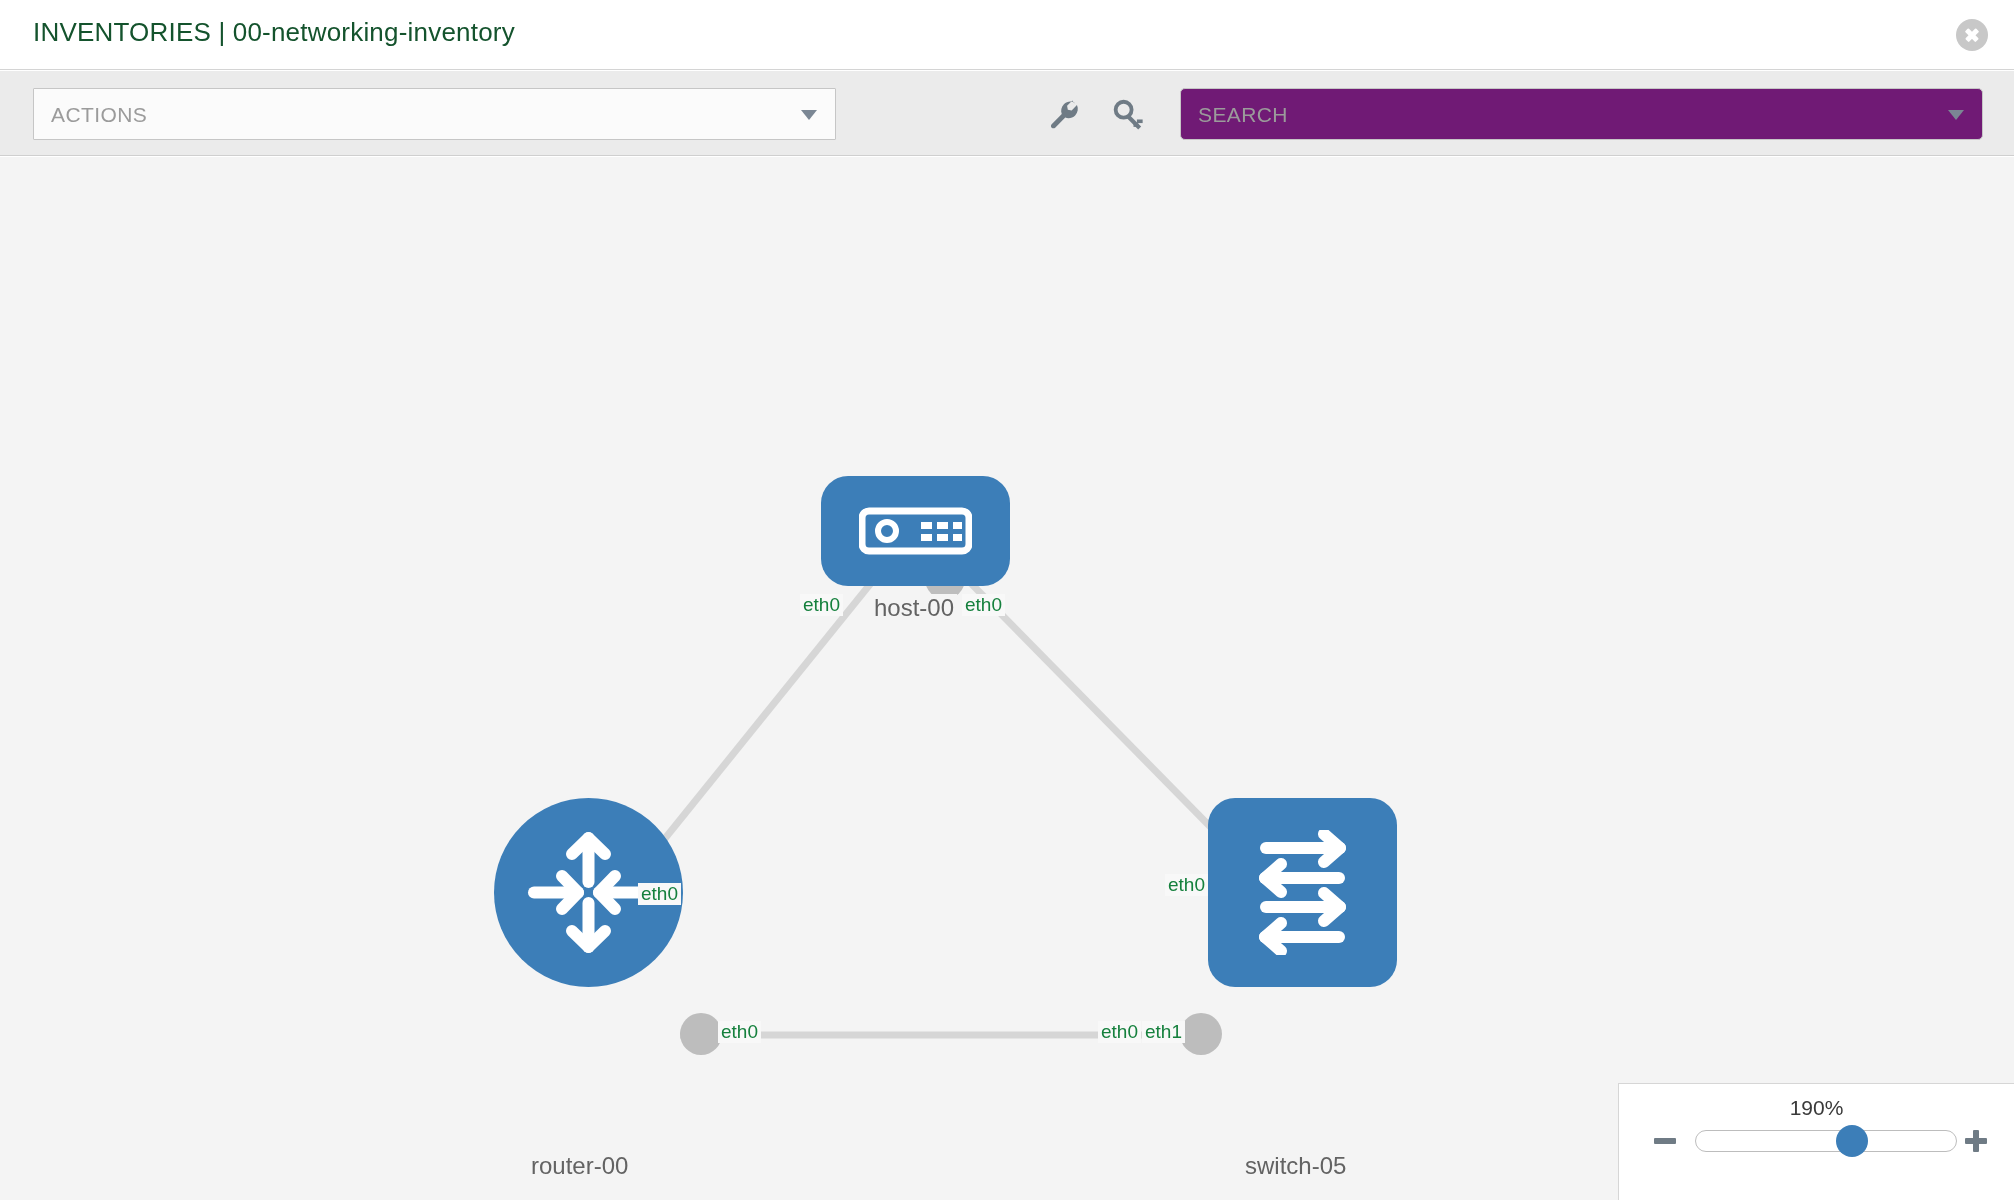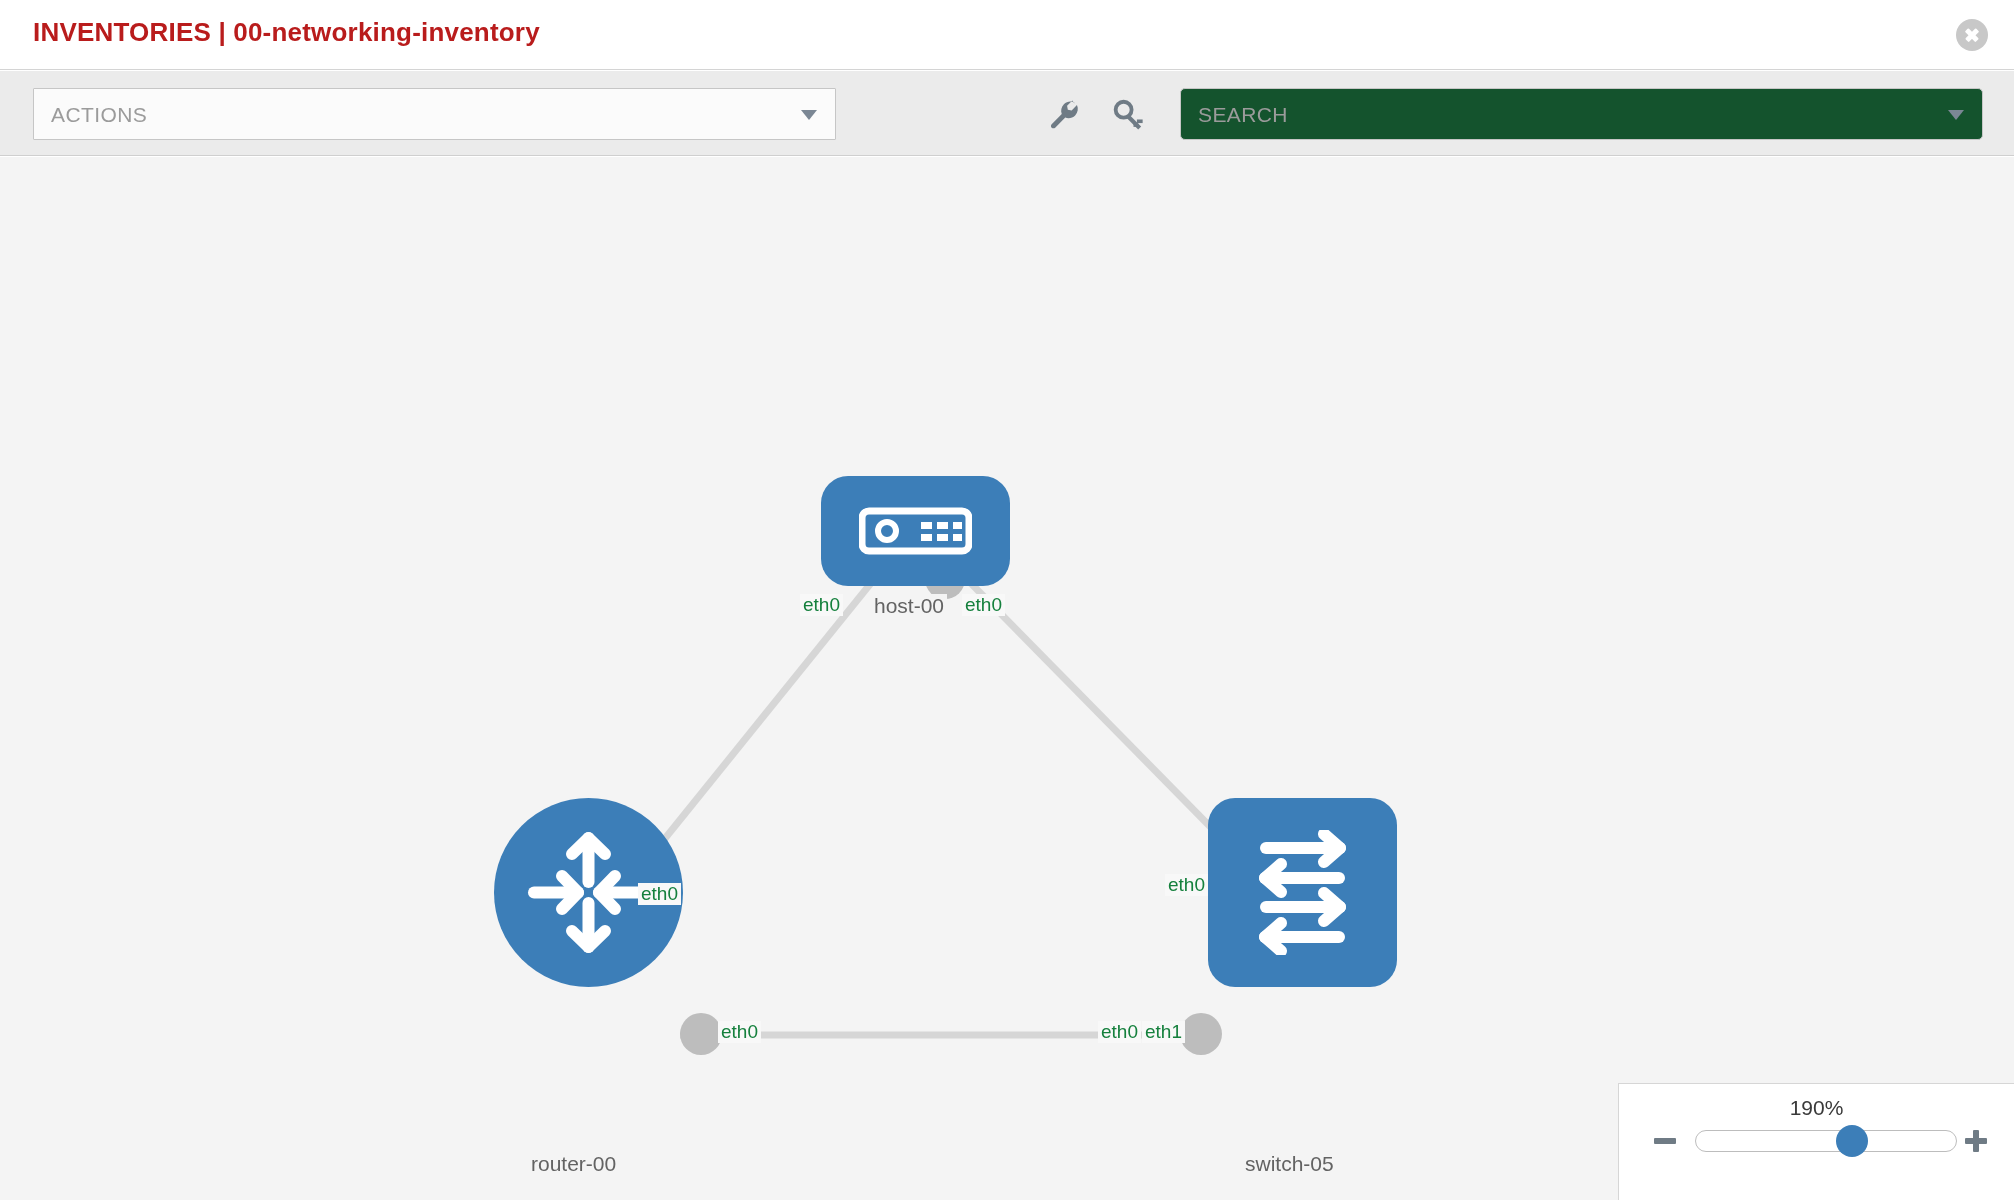--- a/index.html
+++ b/index.html
@@ -26,22 +26,22 @@
     width: 2014px;
     height: 70px;
     background: #ffffff;
     border-bottom: 1px solid #d4d4d4;
   }
   .header-title {
     position: absolute;
     left: 33px;
     top: 17px;
     font-size: 26px;
-    font-weight: bold;
-    color: #b91c1c;
+    font-weight: normal;
+    color: #14532d;
     letter-spacing: .2px;
     white-space: nowrap;
   }
   .close-button {
     position: absolute;
     right: 26px;
     top: 19px;
     width: 32px;
     height: 32px;
     border-radius: 50%;
@@ -111,21 +111,21 @@
   .tool-icon.wrench { left: 1047px; }
   .tool-icon.key    { left: 1113px; }
   .tool-icon svg { display: block; width: 34px; height: 34px; }
 
   .search-select {
     position: absolute;
     left: 1180px;
     top: 17px;
     width: 803px;
     height: 52px;
-    background: #14532d;
+    background: #701a75;
     border: 1px solid #c6c6c6;
     border-radius: 5px;
     cursor: text;
   }
   .search-select .label {
     position: absolute;
     left: 17px;
     top: 14px;
     font-size: 21px;
     color: #9b9b9b;
@@ -152,21 +152,21 @@
 
   .node-shape {
     position: absolute;
     background: #3c7eb8;
   }
   .node-shape.rounded { border-radius: 27px; }
   .node-shape.circle  { border-radius: 50%; }
 
   .node-label {
     position: absolute;
-    font-size: 21px;
+    font-size: 24px;
     color: #636363;
     background: #f4f4f4;
     white-space: nowrap;
     padding: 0 3px;
     text-align: center;
   }
 
   .edge-label {
     position: absolute;
     font-size: 19px;

